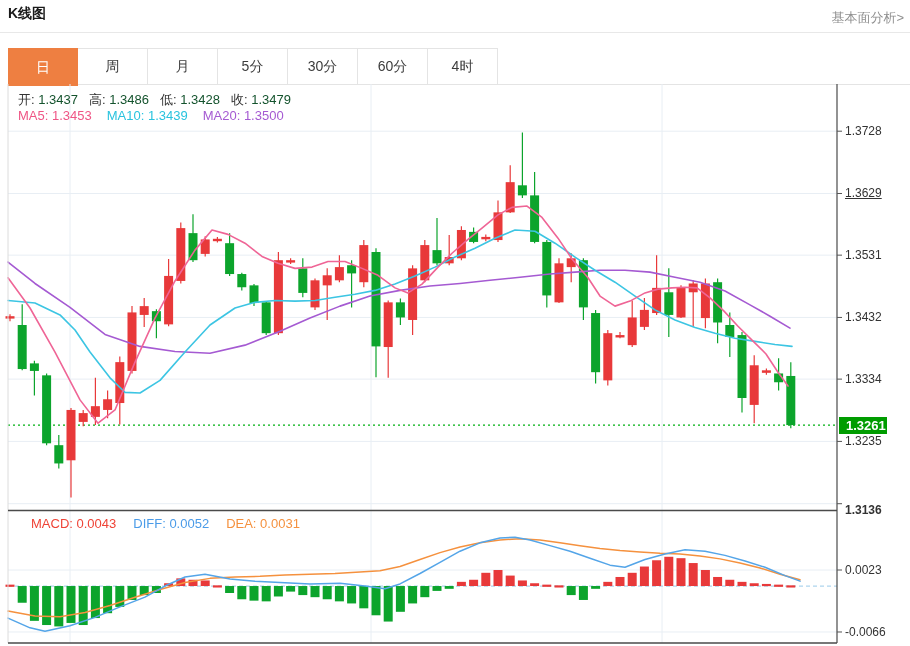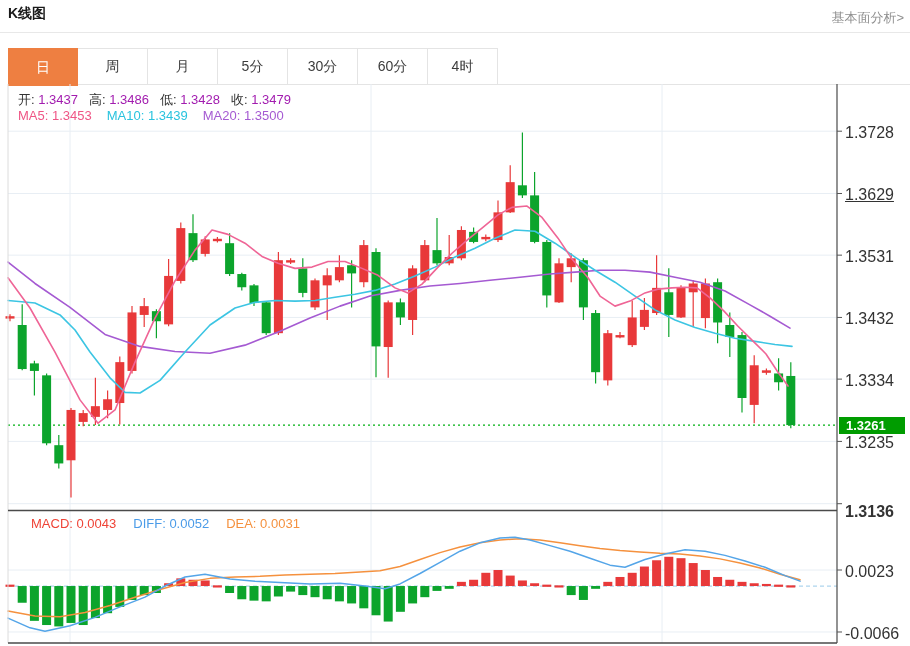--- a/index.html
+++ b/index.html
@@ -11,28 +11,28 @@
   .hdr-divider{position:absolute;left:0;top:32px;width:910px;height:0;border-top:1px solid #e8e8e8;}
   .tabs{position:absolute;left:8px;top:48px;width:902px;height:36px;border-bottom:1px solid #e4e4e4;display:flex;}
   .tab{width:70px;height:36px;box-sizing:border-box;border-top:1px solid #e4e4e4;border-right:1px solid #e4e4e4;
        display:flex;align-items:center;justify-content:center;font-size:14px;color:#3c3c3c;background:#fff;cursor:pointer;}
   .tab:first-child{border-left:1px solid #e4e4e4;}
   .tab.active{background:#ee7f41;color:#fff;border-color:#ee7f41;height:38px;}
   #chart-svg{position:absolute;left:0;top:0;z-index:0;}
   .legend{position:absolute;z-index:3;font-size:13px;white-space:nowrap;pointer-events:none;}
   .legend .grp{margin-right:11px;}
   .legend .lab{color:#333;}
-  .legend .val{color:#a21caf;}
+  .legend .val{color:#14532d;}
   #legend-ohlc{left:18px;top:91px;}
   #legend-ma{left:18px;top:108px;}
   #legend-ma .grp{margin-right:15px;}
   #legend-macd{left:31px;top:516px;}
   #legend-macd .grp{margin-right:17px;}
-  .axis-lab{position:absolute;left:845px;z-index:3;font-size:16px;color:#333;pointer-events:none;}
-  #price-badge{position:absolute;left:839px;width:66px;height:17px;z-index:4;color:#fff;
+  .axis-lab{position:absolute;left:845px;z-index:3;font-size:12px;color:#333;pointer-events:none;}
+  #price-badge{position:absolute;left:839px;width:48px;height:17px;z-index:4;color:#fff;
                font-size:13px;font-weight:bold;line-height:17px;padding-left:7px;box-sizing:border-box;}
 </style>
 </head>
 <body>
 
 <div class="hdr">
   <h2>K线图</h2>
   <a class="lnk">基本面分析&gt;</a>
 </div>
 <div class="hdr-divider"></div>

